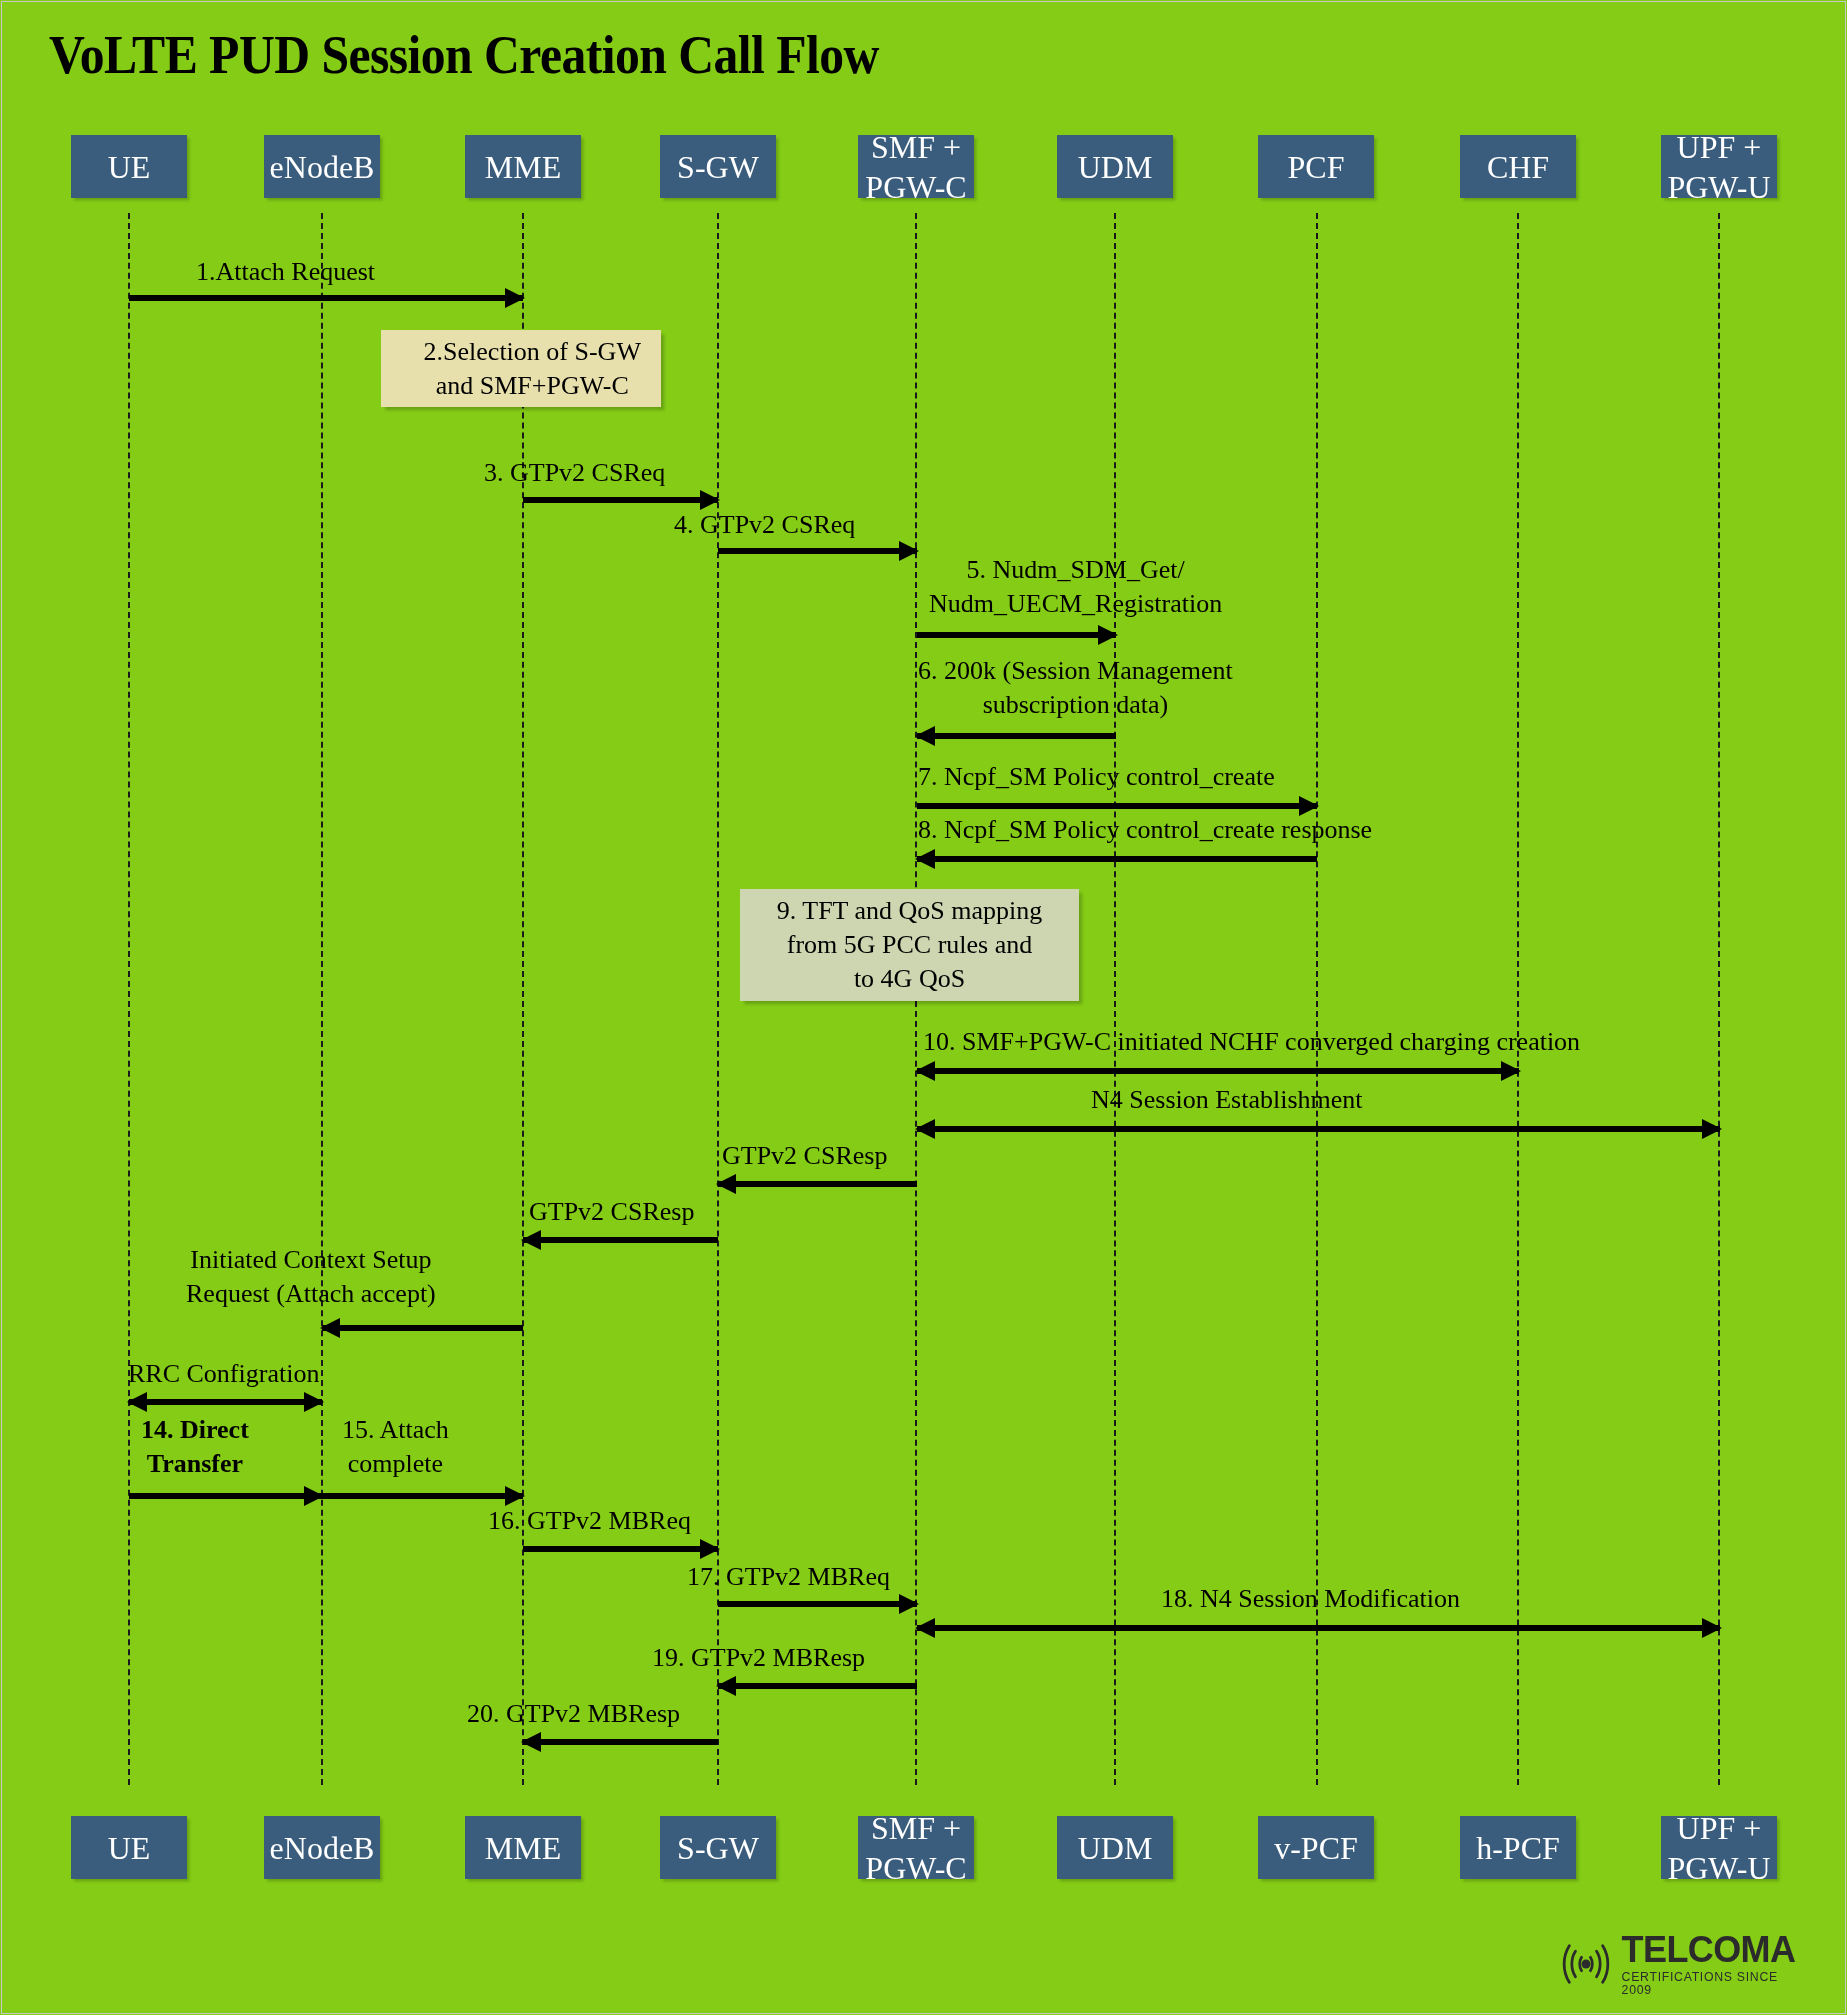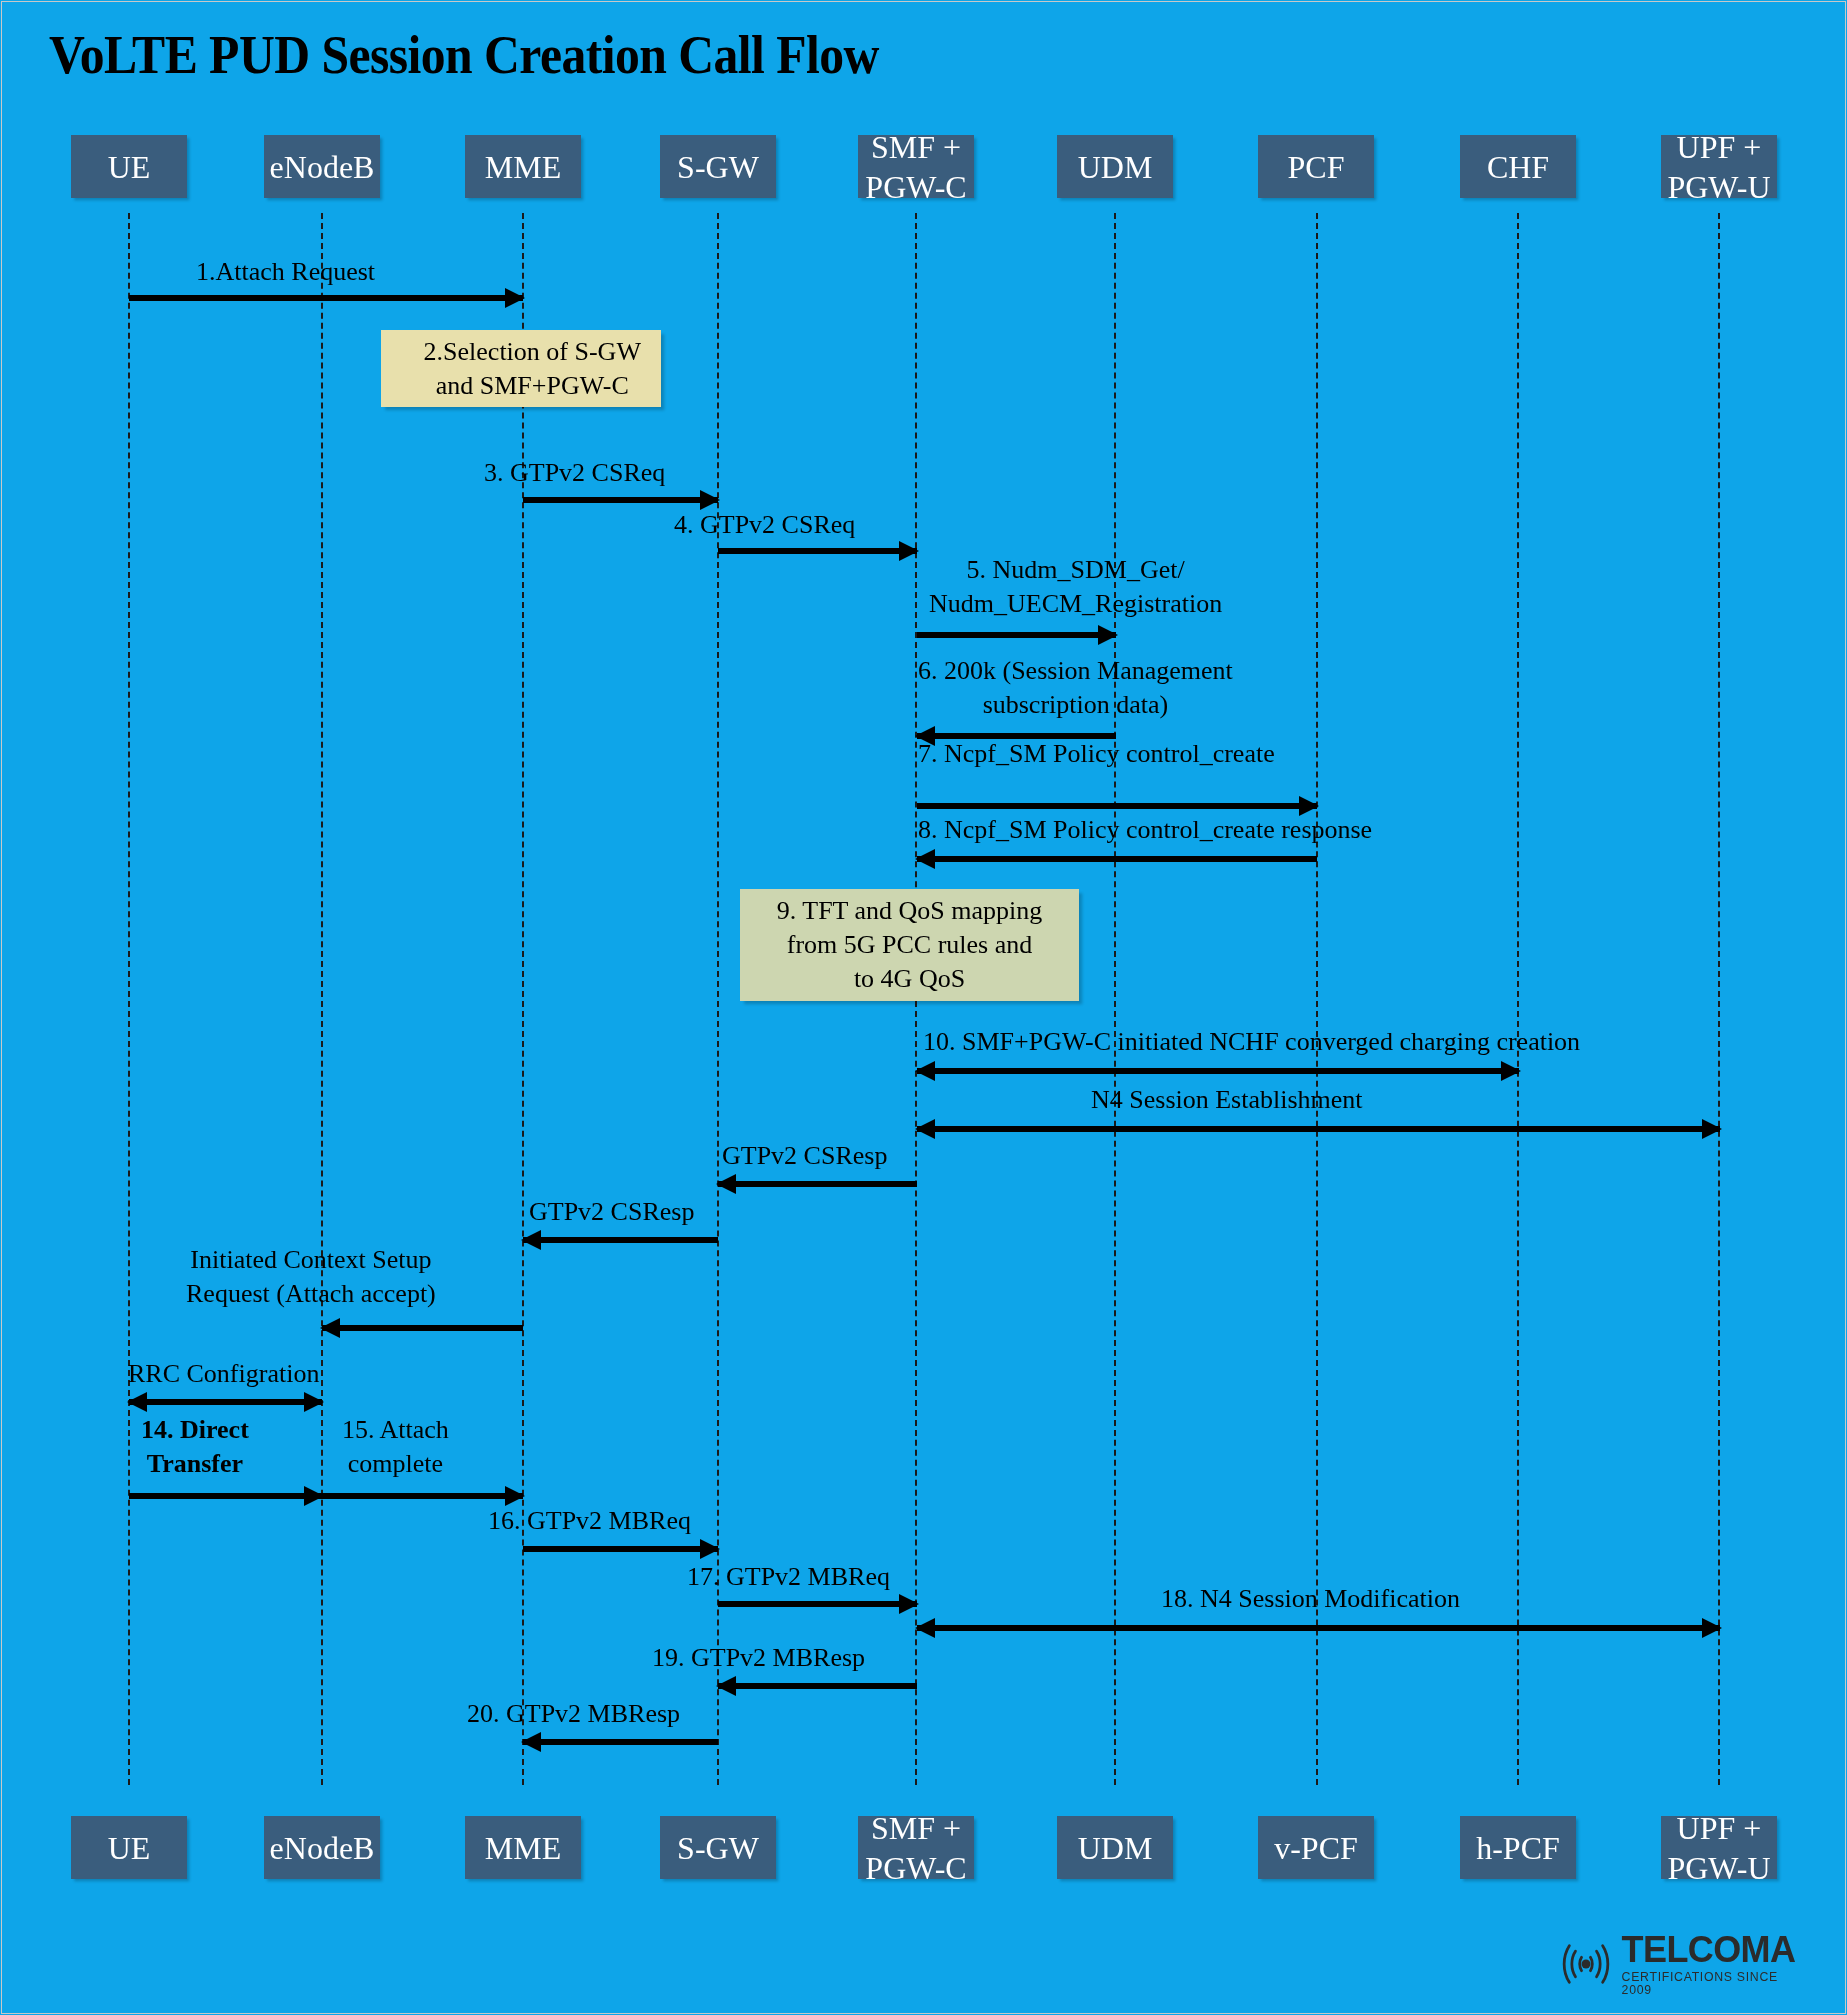--- a/index.html
+++ b/index.html
@@ -7,21 +7,21 @@
     padding: 0;
     background: #ffffff;
   }
   body {
     font-family: "Liberation Serif", "DejaVu Serif", serif;
   }
   #page {
     position: relative;
     width: 1847px;
     height: 2015px;
-    background: #0ea5e9;
+    background: #84cc16;
     overflow: hidden;
   }
   
   #frame {
     position: absolute;
     left: 0.6px; top: 0.6px;
     width: 1845px; height: 2013px;
     border: 1.1px solid #c8c8c8;
     box-sizing: border-box;
     pointer-events: none;
@@ -245,21 +245,21 @@
       <div class="msg" style="left: 917px; width: 199px; top: 733px;">
         <div class="shaft"></div>
         <div class="head-l"></div>
       </div>
       <div class="msg-label center" style="left: 918px; top: 654px;">6. 200k (Session Management
 subscription data)</div>
       <div class="msg" style="left: 917px; width: 400px; top: 803px;">
         <div class="shaft"></div>
         <div class="head-r"></div>
       </div>
-      <div class="msg-label center" style="left: 918px; top: 737px;">7. Ncpf_SM Policy control_create</div>
+      <div class="msg-label center" style="left: 918px; top: 760px;">7. Ncpf_SM Policy control_create</div>
       <div class="msg" style="left: 917px; width: 400px; top: 856px;">
         <div class="shaft"></div>
         <div class="head-l"></div>
       </div>
       <div class="msg-label center" style="left: 918px; top: 813px;">8. Ncpf_SM Policy control_create response</div>
       <div class="msg" style="left: 917px; width: 602px; top: 1068px;">
         <div class="shaft"></div>
         <div class="head-r"></div>
         <div class="head-l"></div>
       </div>

